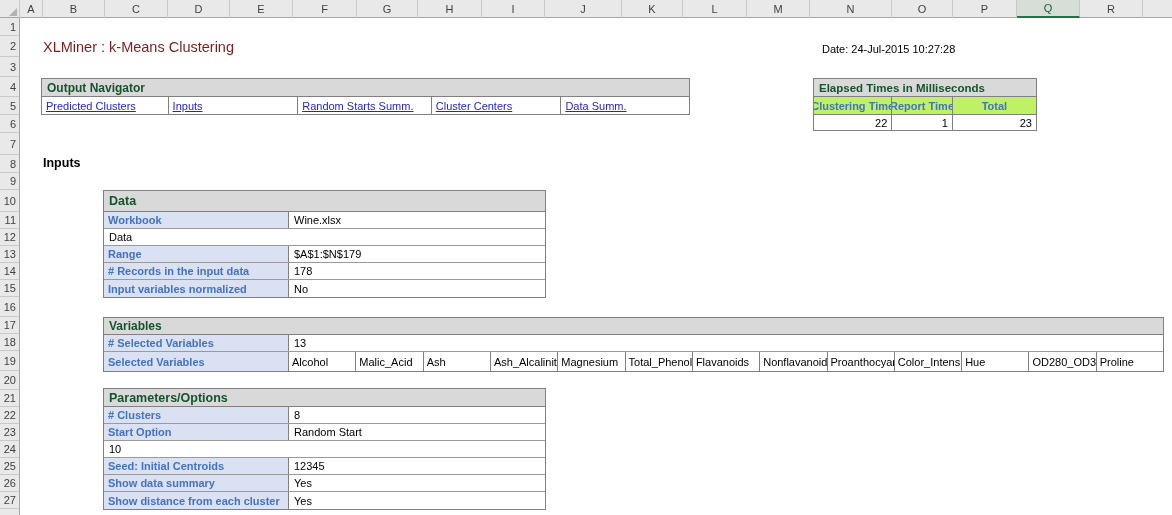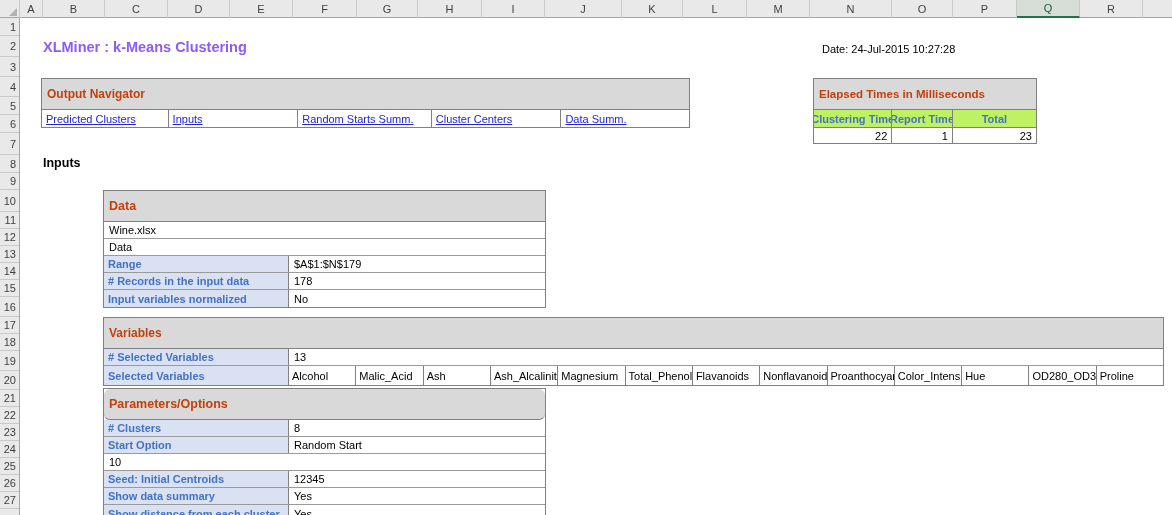--- a/index.html
+++ b/index.html
@@ -18,29 +18,29 @@
            color:#3F3F3F; font-size:11px; border-right:1px solid #C9C9C9; overflow:hidden; }
   .col-h.sel { background:#D7DDD7; border-bottom:2px solid #217346; color:#17623B; }
   .col-filler { flex:1; }
   .row-strip { position:absolute; left:0; top:18px; width:20px; height:497px;
                background:#E9E9E9; border-right:1px solid #A6A6A6; overflow:hidden; }
   .row-h { width:20px; display:flex; align-items:center; justify-content:flex-end;
            padding-right:4px; color:#3F3F3F; font-size:11px; border-bottom:1px solid #C9C9C9;
            overflow:hidden; }
 
   
-  .title { position:absolute; left:43px; top:39px; font-size:14.5px; font-weight:bold;
-           color:#8b5cf6; white-space:nowrap; }
+  .title { position:absolute; left:43px; top:39px; font-size:14.5px; font-weight:normal;
+           color:#7f1d1d; white-space:nowrap; }
   .date { position:absolute; left:822px; top:43px; font-size:11px; color:#000; white-space:nowrap; }
   .inputs-h { position:absolute; left:43px; top:156px; font-size:12.5px; font-weight:bold; color:#000; }
 
   
   .tbl { position:absolute; border:1px solid #808080; background:#fff; }
-  .tbl-header { background:#D9D9D9; font-weight:bold; font-size:12px; color:#c2410c;
-                display:flex; align-items:center; padding:15px 5px; border-bottom:1px solid #808080;
+  .tbl-header { background:#D9D9D9; font-weight:bold; font-size:12px; color:#14532d;
+                display:flex; align-items:center; padding:8px 5px; border-bottom:1px solid #808080;
                 white-space:nowrap; overflow:hidden; }
   .kv-row { display:flex; height:17px; border-bottom:1px solid #9A9A9A; }
   .kv-row:last-child { border-bottom:none; }
   .kv-label { width:185px; background:#D9E1F2; color:#4472C4; font-weight:bold;
               display:flex; align-items:center; padding:0 4px; border-right:1px solid #808080;
               white-space:nowrap; overflow:hidden; }
   .kv-value { flex:1; display:flex; align-items:center; padding:0 5px;
               white-space:nowrap; overflow:hidden; }
 
   
@@ -72,21 +72,21 @@
   .var-tbl { left:103px; top:317px; width:1061px; }
   .var-tbl .tbl-header { height:16px; }
   .var-tbl .kv-row.names { height:19px; }
   .var-cells { flex:1; display:flex; min-width:0; }
   .var-cell { flex:1 1 0; min-width:0; display:flex; align-items:center; padding:0 3px;
               border-right:1px solid #808080; white-space:nowrap; overflow:hidden; }
   .var-cell:last-child { border-right:none; }
 
   
   .par-tbl { left:103px; top:388px; width:443px; }
-  .par-tbl .tbl-header { height:18px; font-size:12.5px;border-radius:6px; }
+  .par-tbl .tbl-header { height:18px; font-size:12.5px; }
 </style>
 </head>
 <body>
 
 <div class="stage">
 
   <div class="col-strip">
     <div class="corner">
       <div class="tri"></div>
     </div>
@@ -186,20 +186,21 @@
         <div class="ela-val" style="width: 61px;">1</div>
         <div class="ela-val" style="width: 84px;">23</div>
       </div>
   </div>
 
   <div class="tbl data-tbl">
     <div class="tbl-header">Data</div>
     <div>
 
     <div class="kv-row">
+          <div class="kv-label">Workbook</div>
           <div class="kv-value">Wine.xlsx</div>
         </div>
         <div class="kv-row">
           <div class="kv-value">Data</div>
         </div>
         <div class="kv-row">
           <div class="kv-label">Range</div>
           <div class="kv-value">$A$1:$N$179</div>
         </div>
         <div class="kv-row">

